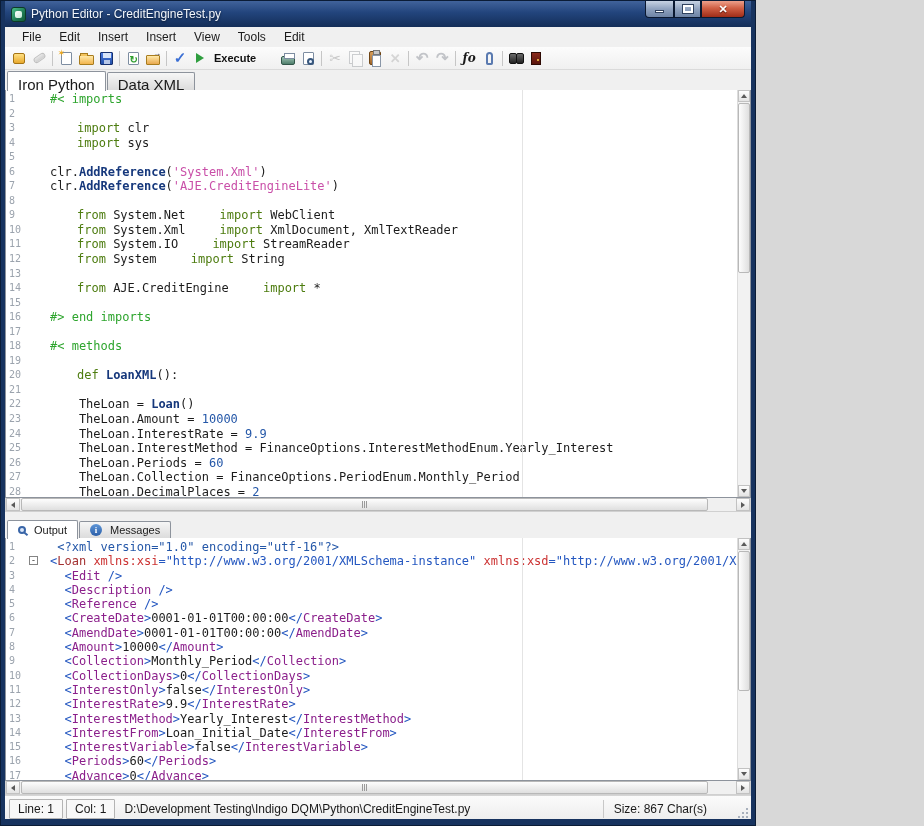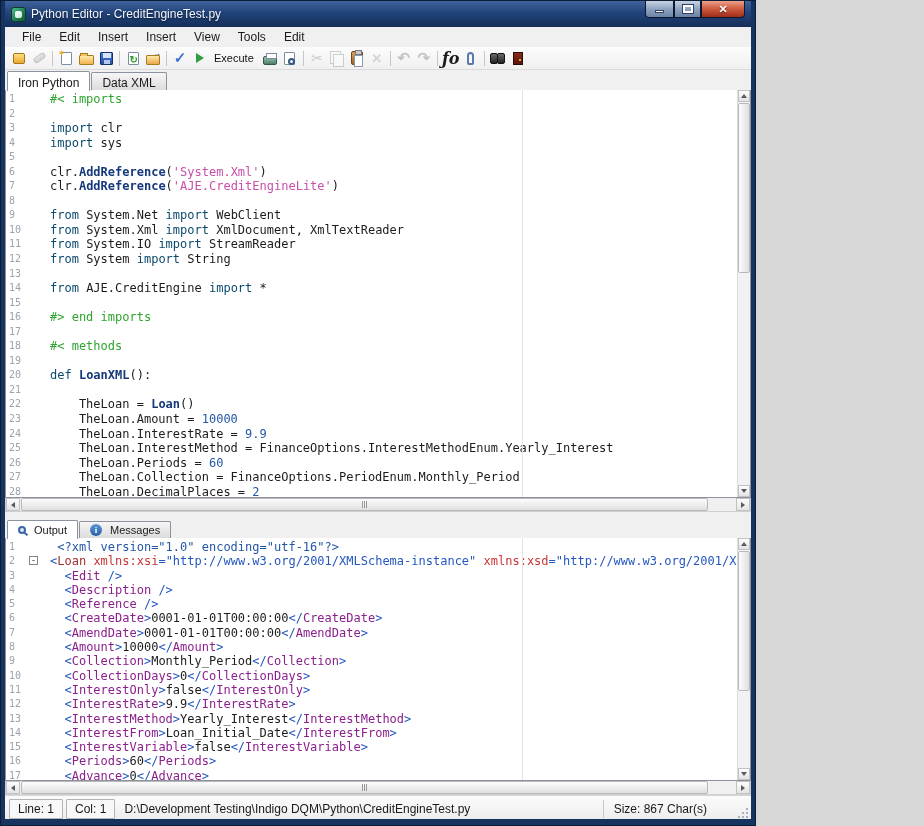--- a/index.html
+++ b/index.html
@@ -43,44 +43,44 @@
   .ic-folder { width:15px; height:10px; background:linear-gradient(#ffe9a8,#f2b54e); border:1px solid #a87c1e; border-radius:1px; position:relative; margin-top:3px; }
   .ic-folder::before { content:""; position:absolute; top:-3px; left:0; width:6px; height:2px; background:#f2c35e; border:1px solid #a87c1e; border-bottom:none; }
   .ic-save { width:13px; height:13px; background:linear-gradient(#4a7ae0,#2450a8); border:1px solid #16306e; border-radius:1px; position:relative; }
   .ic-save::before { content:""; position:absolute; left:2px; top:0; width:8px; height:5px; background:#d8e4f8; }
   .ic-save::after { content:""; position:absolute; left:3px; bottom:0; width:6px; height:4px; background:#b8c8e8; }
   .ic-refresh .arr { position:absolute; left:1px; top:1px; font-size:10px; color:#2f9e2f; font-weight:bold; }
   .ic-props { width:14px; height:10px; background:linear-gradient(#ffe9a8,#e8a84e); border:1px solid #a87c1e; border-radius:1px; position:relative; margin-top:3px; }
   .ic-props::after { content:"→"; position:absolute; right:-2px; top:-7px; font-size:8px; color:#334; }
   .ic-check { color:#3b6fd4; font-size:15px; font-weight:bold; }
   .ic-play { width:0; height:0; border-left:8px solid #2f9e3f; border-top:5px solid transparent; border-bottom:5px solid transparent; }
-  .exec-label { font-size:11px; font-weight:normal; color:#111; margin:0 6px 0 4px; }
+  .exec-label { font-size:11px; font-weight:bold; color:#111; margin:0 22px 0 4px; }
   .ic-printer { width:14px; height:9px; background:linear-gradient(#9fc4b4,#4e7d6b); border:1px solid #32564a; border-radius:2px; position:relative; margin-top:4px; }
   .ic-printer::before { content:""; position:absolute; left:2px; top:-4px; width:9px; height:4px; background:#fff; border:1px solid #7d8da1; }
   .ic-preview .lens { position:absolute; right:-1px; bottom:-1px; width:7px; height:7px; border:2px solid #38577d; border-radius:50%; background:rgba(220,235,255,.6); }
   .ic-cut { color:#8a8a8a; font-size:14px; }
   .ic-copy { position:relative; width:13px; height:14px; }
   .ic-copy::before, .ic-copy::after { content:""; position:absolute; width:9px; height:11px; background:#fff; border:1px solid #8a97a8; }
   .ic-copy::before { left:0; top:0; } .ic-copy::after { left:3px; top:3px; }
   .ic-paste { width:12px; height:14px; background:linear-gradient(#d8a05c,#a06428); border:1px solid #6e4414; border-radius:2px; position:relative; }
   .ic-paste::before { content:""; position:absolute; left:2px; top:3px; width:7px; height:10px; background:#fff; border:1px solid #8a97a8; }
   .ic-paste::after { content:""; position:absolute; left:3px; top:-2px; width:5px; height:3px; background:#c8c8c8; border:1px solid #777; }
   .ic-x { color:#a8a8a8; font-size:13px; font-weight:bold; }
   .ic-undo, .ic-redo { color:#6f80a0; font-size:15px; font-weight:bold; }
-  .ic-fn { font-size:16px; color:#1a1a1a; font-style:italic; font-weight:bold; font-family:"DejaVu Serif", serif; }
+  .ic-fn { font-size:12px; color:#1a1a1a; font-style:italic; font-weight:bold; font-family:"DejaVu Serif", serif; }
   .ic-clip { width:7px; height:13px; border:2px solid #5a7ab0; border-radius:4px 4px 2px 2px; }
   .ic-find { position:relative; width:15px; height:10px; }
   .ic-find::before, .ic-find::after { content:""; position:absolute; top:0; width:6px; height:9px; background:linear-gradient(#6a6a6a,#222); border:1px solid #111; border-radius:2px; }
   .ic-find::before { left:0; } .ic-find::after { right:0; }
   .ic-exit { width:10px; height:13px; background:linear-gradient(#8a2a1c,#5a140c); border:1px solid #2e0a04; position:relative; }
   .ic-exit::after { content:""; position:absolute; right:1px; top:6px; width:2px; height:2px; background:#ffd44a; border-radius:50%; }
 
   
   .tabstrip { height:20px; display:flex; align-items:flex-end; padding-left:2px; background:#f0f0f0; position:relative; z-index:3; }
-  .tab { font-size:12px; color:#1a1a1a; padding:3px 10px 3px 10px; border:1px solid #8d939c; border-bottom:none;
+  .tab { font-size:15px; color:#1a1a1a; padding:3px 10px 3px 10px; border:1px solid #8d939c; border-bottom:none;
     background:linear-gradient(#f6f6f6,#dcdcdc); border-radius:2px 2px 0 0; margin-right:1px; height:18px; }
   .tab.active { background:#fff; height:20px; position:relative; z-index:4; margin-bottom:-1px; padding-top:4px; }
   .otab { display:flex; align-items:center; gap:8px; font-size:11px; color:#1a1a1a; padding:2px 10px; border:1px solid #8d939c; border-bottom:none;
     background:linear-gradient(#f6f6f6,#dcdcdc); border-radius:2px 2px 0 0; margin-right:1px; height:17px; }
   .otab.active { background:#fff; height:19px; margin-bottom:-1px; z-index:4; position:relative; }
   .oticon { width:12px; height:12px; border-radius:50%; display:inline-flex; align-items:center; justify-content:center; }
   .oticon.mag { border:2px solid #3a66a8; width:8px; height:8px; position:relative; background:#dce8fa; }
   .oticon.mag::after { content:""; position:absolute; right:-4px; bottom:-3px; width:4px; height:2px; background:#3a66a8; transform:rotate(40deg); }
   .oticon.info { background:linear-gradient(#5e96d8,#2b5fa8); color:#fff; font-size:9px; font-weight:bold; font-family:"Liberation Serif", serif; }
 
@@ -91,21 +91,21 @@
   .lines { font-family:"DejaVu Sans Mono", monospace; font-size:12px; padding-top:2px; }
   .cl { height:14.55px; line-height:14.55px; white-space:pre; position:relative; }
   .ed2 .cl { height:14.3px; line-height:14.3px; }
   .ln { display:inline-block; width:18px; padding-left:3px; font-size:10px; color:#9ba3ad; vertical-align:top; }
   .lb { margin-left:26px; }
   .guide { position:absolute; top:0; bottom:0; left:516px; width:1px; background:#e4e4e4; }
   .fold { position:absolute; left:23px; top:2px; width:9px; height:9px; border:1px solid #848484; background:#fff;
     font-size:9px; line-height:7px; text-align:center; color:#333; font-family:"DejaVu Sans Mono", monospace; }
 
   .sg-t { color:#1c1c1c; }
-  .sg-k { color:#0c4a6e; }
+  .sg-k { color:#4d7c0f;margin-left:27px; }
   .sg-n { color:#2457a8; }
   .sg-s { color:#c94fa8; }
   .sg-c { color:#2ea52e; }
   .sg-b { color:#16387c; font-weight:bold; }
   .sg-p { color:#2457c0; }
   .sg-g { color:#8b1f8b; }
   .sg-r { color:#a33030; }
   .sg-a { color:#cc3333; }
   .sg-v { color:#2457c0; }
   .sg-x { color:#2457a8; }

